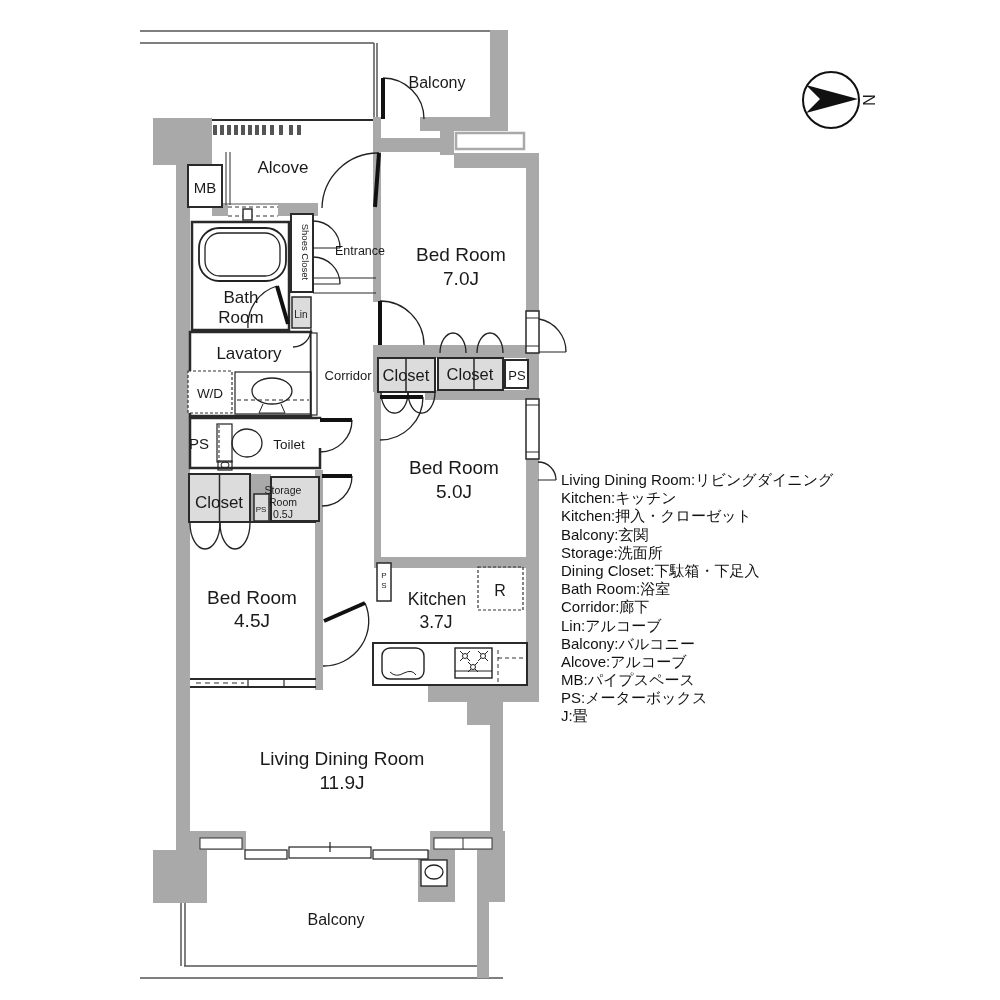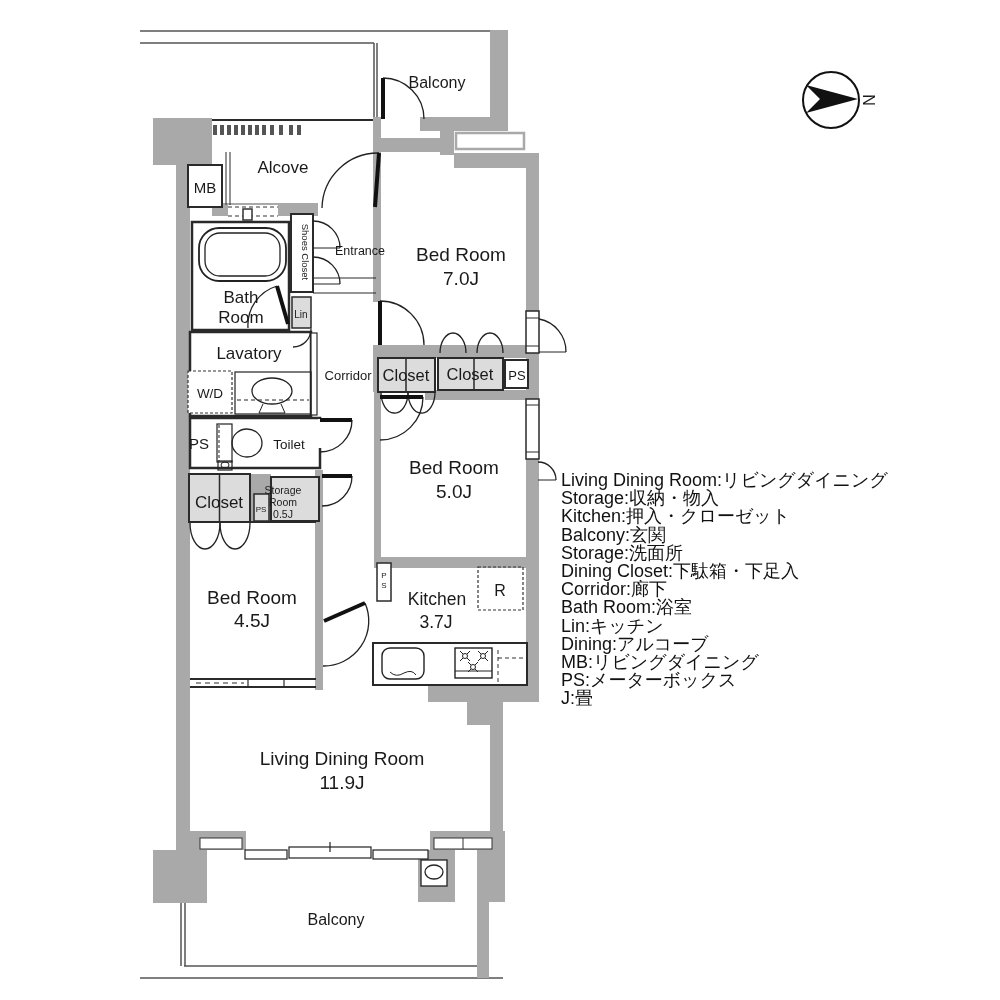--- a/index.html
+++ b/index.html
@@ -1,20 +1,20 @@
 <!DOCTYPE html>
 <html><head>
 <meta charset="utf-8">
 <style>
   html,body{margin:0;padding:0;background:#fff;}
   #stage{position:relative;width:1000px;height:1000px;background:#fff;overflow:hidden;
          font-family:"Liberation Sans","DejaVu Sans",sans-serif;}
   svg{position:absolute;left:0;top:0;}
   svg text{font-family:"Liberation Sans","DejaVu Sans",sans-serif;fill:#1a1a1a;}
-  .legend{position:absolute;left:561px;top:471px;font-size:18px;line-height:18.2px;
+  .legend{position:absolute;left:561px;top:471px;font-size:15px;line-height:18.2px;
           color:#111;white-space:nowrap;}
   .legend-line{height:18.2px;}
 </style>
 </head>
 <body>
 
 <div id="stage">
 <svg width="1000" height="1000" viewBox="0 0 1000 1000">
 
   <g stroke="#555" stroke-width="1.5" fill="none">
@@ -275,26 +275,27 @@
     <text x="436" y="628" font-size="17.5">3.7J</text>
     <text x="500" y="596" font-size="16">R</text>
     <text x="342" y="765" font-size="19">Living Dining Room</text>
     <text x="342" y="789" font-size="19">11.9J</text>
     <text x="336" y="925" font-size="16">Balcony</text>
   </g>
 </svg>
 
   <div class="legend">
       <div class="legend-line">Living Dining Room:リビングダイニング</div>
-      <div class="legend-line">Storage:収納・物入</div>
+      <div class="legend-line">Kitchen:キッチン</div>
       <div class="legend-line">Kitchen:押入・クローゼット</div>
       <div class="legend-line">Balcony:玄関</div>
       <div class="legend-line">Storage:洗面所</div>
       <div class="legend-line">Dining Closet:下駄箱・下足入</div>
+      <div class="legend-line">Bath Room:浴室</div>
       <div class="legend-line">Corridor:廊下</div>
-      <div class="legend-line">Bath Room:浴室</div>
-      <div class="legend-line">Lin:キッチン</div>
-      <div class="legend-line">Dining:アルコーブ</div>
-      <div class="legend-line">MB:リビングダイニング</div>
+      <div class="legend-line">Lin:アルコーブ</div>
+      <div class="legend-line">Balcony:バルコニー</div>
+      <div class="legend-line">Alcove:アルコーブ</div>
+      <div class="legend-line">MB:パイプスペース</div>
       <div class="legend-line">PS:メーターボックス</div>
       <div class="legend-line">J:畳</div>
     </div>
 </div>
 
 </body></html>

